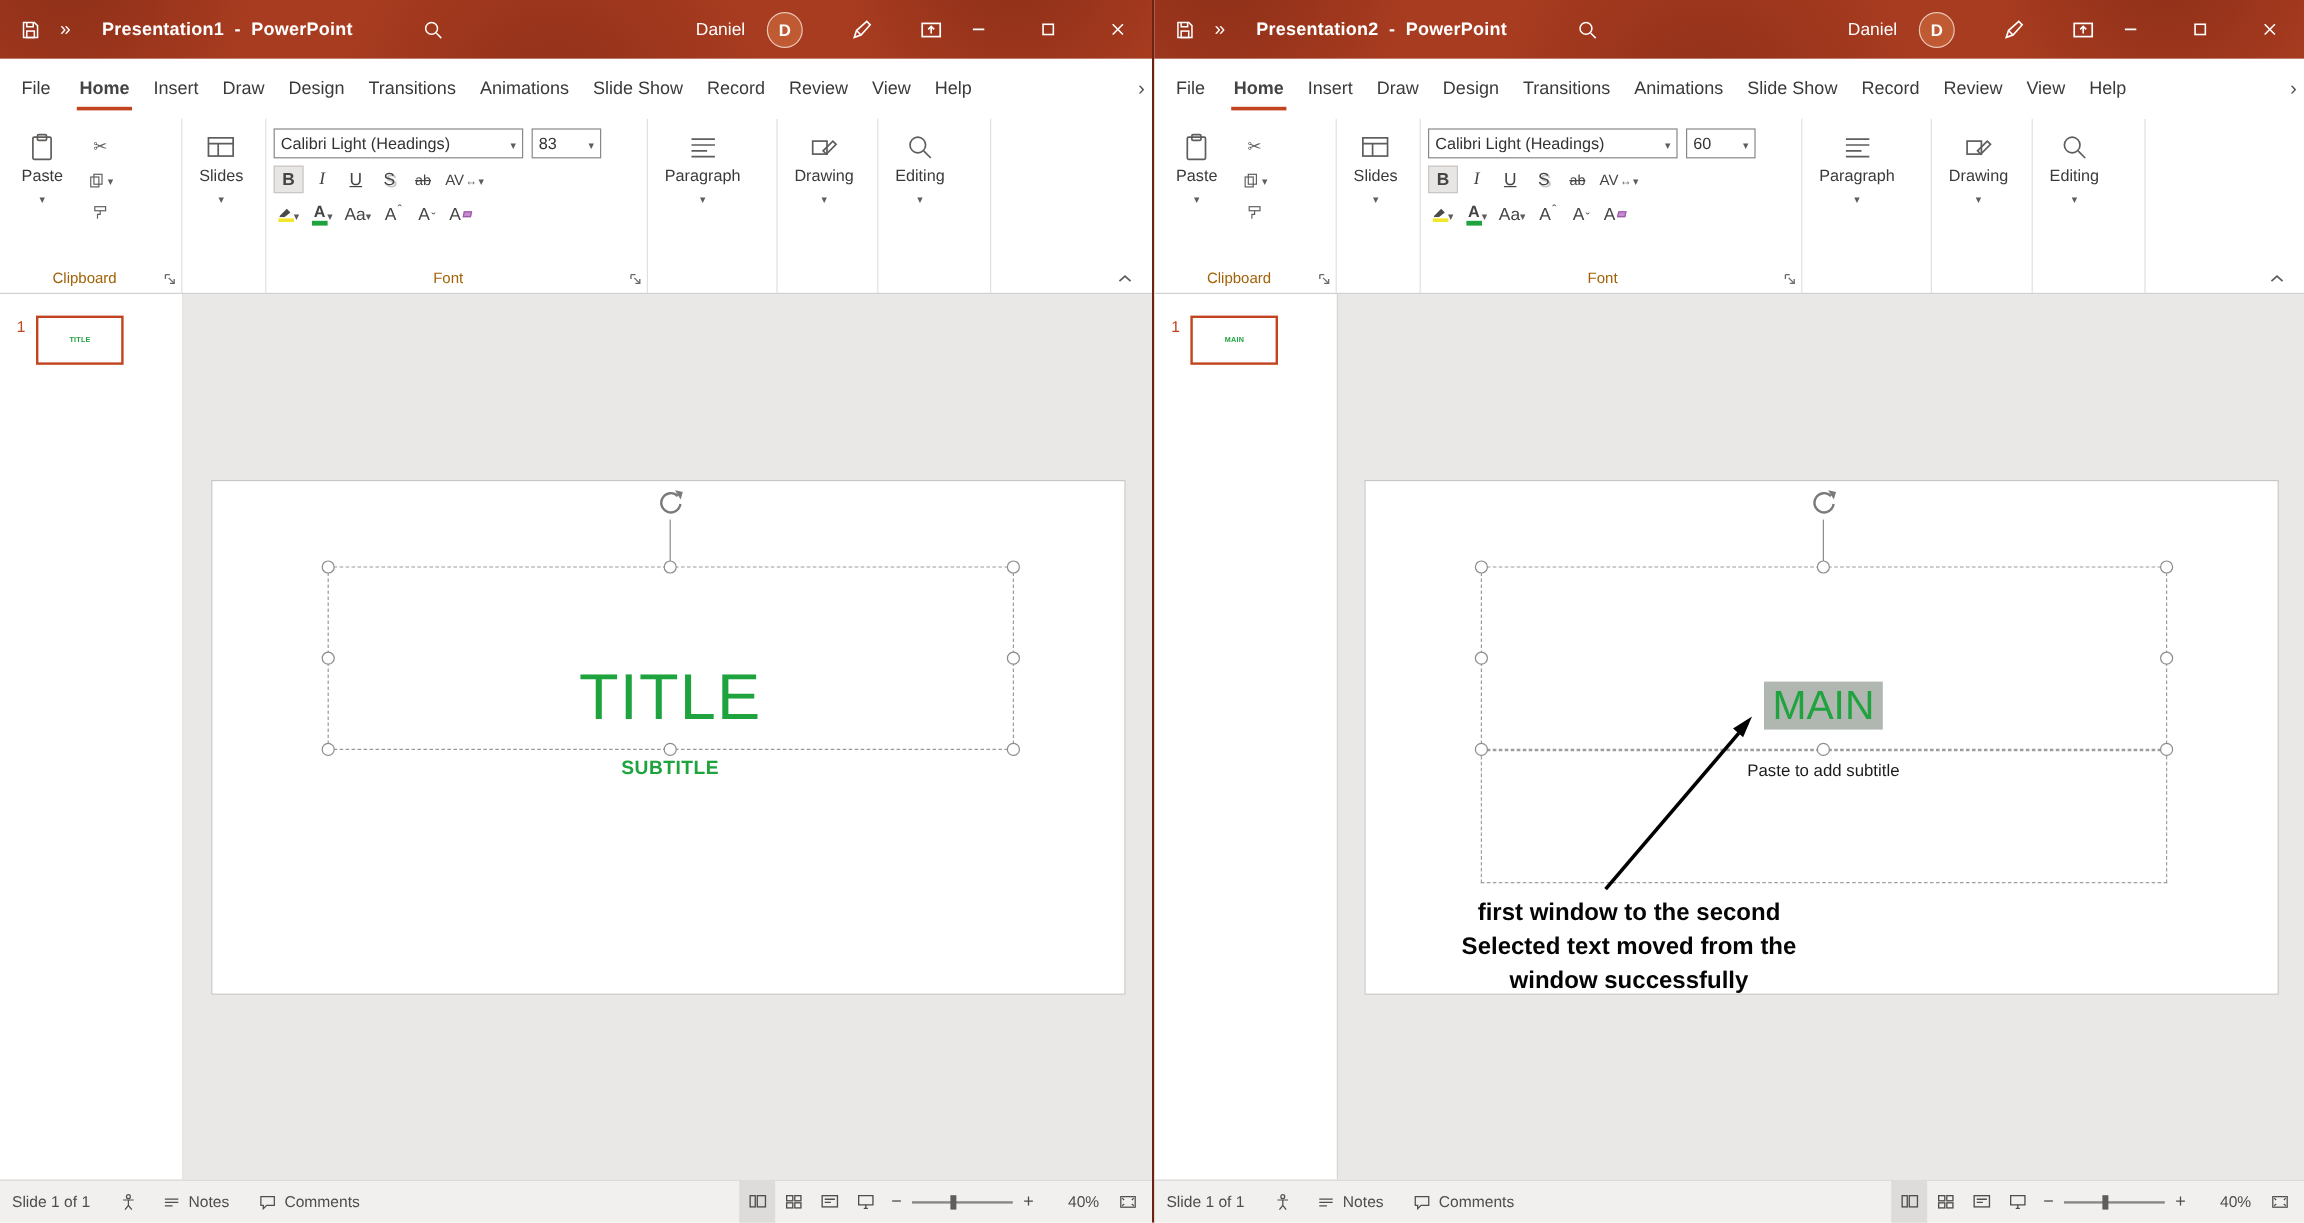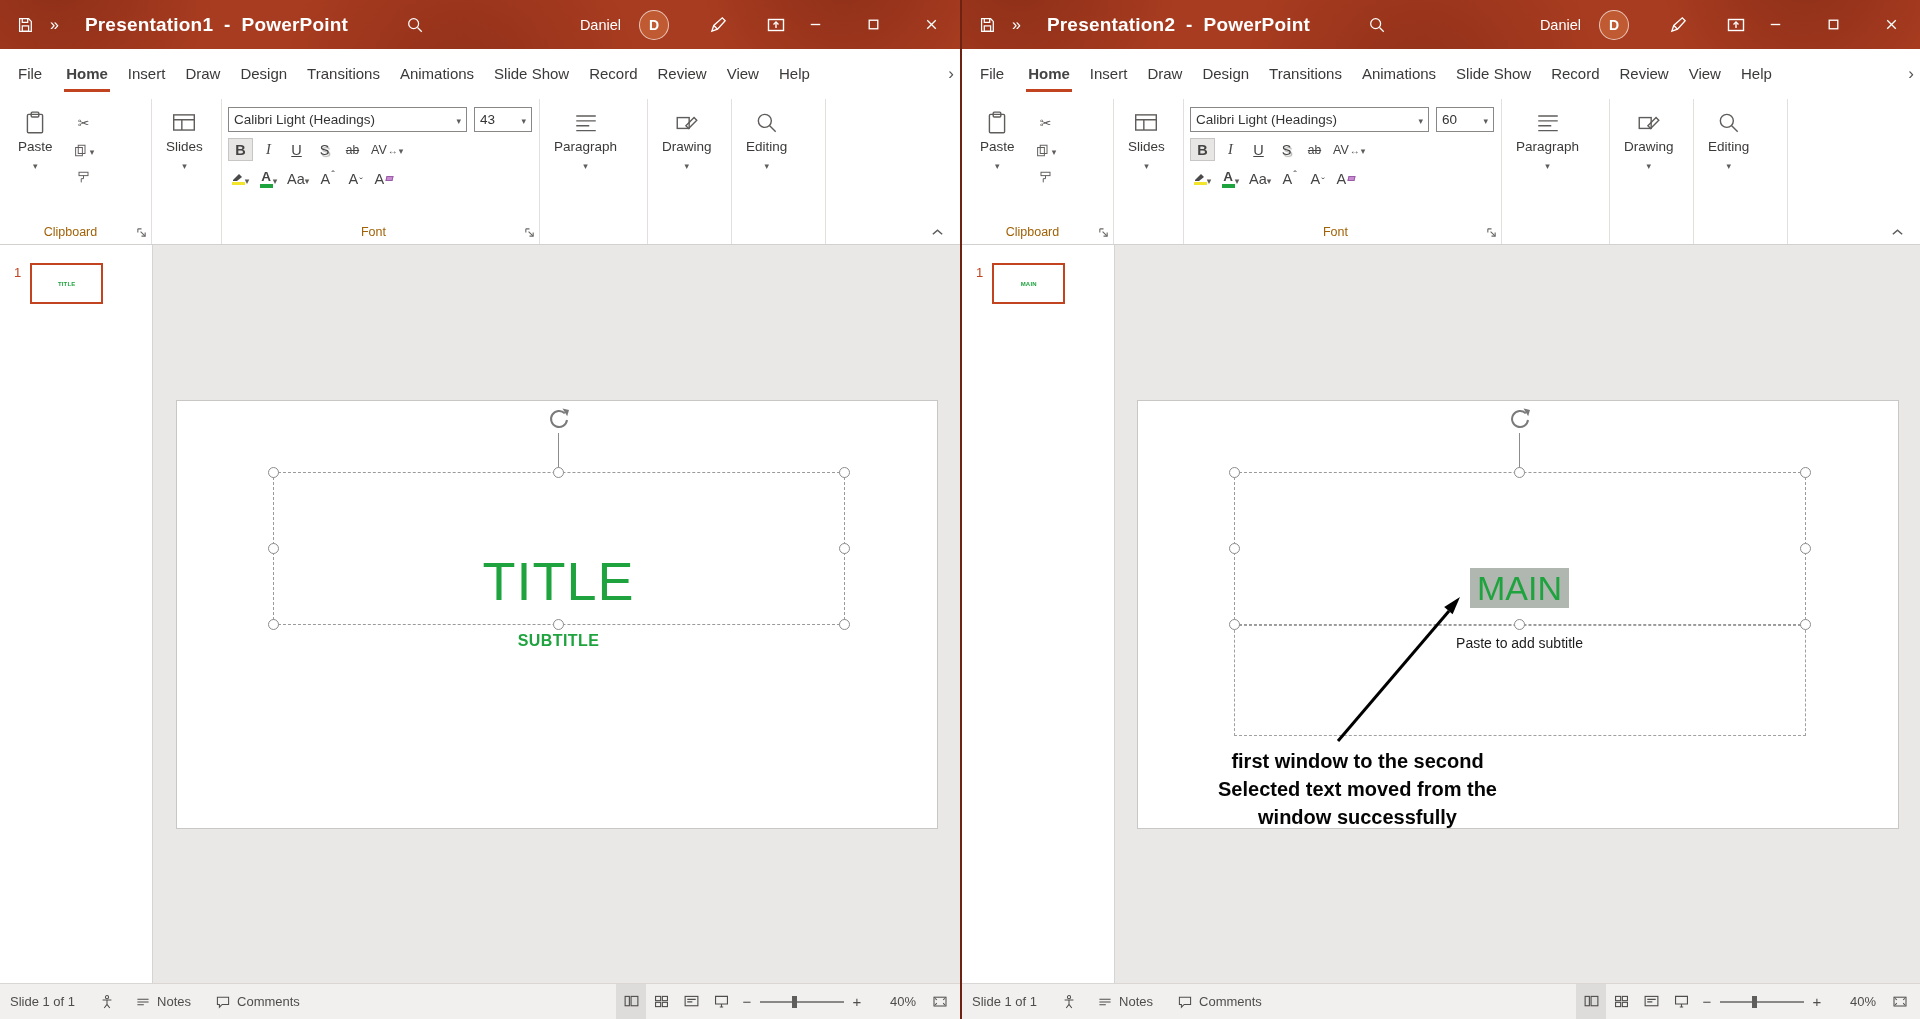--- a/index.html
+++ b/index.html
@@ -12,21 +12,21 @@
   
   .titlebar{flex:0 0 49px;height:49px;display:flex;align-items:center;color:#fff;
     background-color:#a83c20;
     background-image:radial-gradient(circle 230px at 6% -50%, rgba(80,16,6,.30), transparent 70%),
                      radial-gradient(circle 260px at 48% 170%, rgba(80,16,6,.26), transparent 70%),
                      radial-gradient(circle 210px at 88% -60%, rgba(80,16,6,.30), transparent 70%);}
   .tbicon{display:inline-flex;align-items:center;justify-content:center;}
   .titlebar svg{display:block;stroke:#fff;fill:none;stroke-width:1.4px;}
   .tbicon.save{margin-left:16px;} .tbicon.save svg{width:18px;height:18px;}
   .tbmore{margin-left:16px;font-size:16px;line-height:1;}
-  .tbtitle{margin-left:26px;font-size:19px;font-weight:700;white-space:pre;letter-spacing:.2px;}
+  .tbtitle{margin-left:26px;font-size:15px;font-weight:700;white-space:pre;letter-spacing:.2px;}
   .tbicon.search{margin-left:58px;} .tbicon.search svg{width:18px;height:18px;}
   .tbuser{margin-left:auto;font-size:14.5px;}
   .tbavatar{margin-left:18px;width:30px;height:30px;border-radius:50%;background:#c05a33;border:1px solid rgba(255,255,255,.65);
     display:flex;align-items:center;justify-content:center;font-size:14px;font-weight:700;}
   .tbicon.pen{margin-left:40px;} .tbicon.pen svg{width:19px;height:19px;}
   .tbicon.present{margin-left:38px;} .tbicon.present svg{width:20px;height:20px;}
   .winbtn{width:58px;height:49px;display:flex;align-items:center;justify-content:center;}
   .winbtn:first-of-type{margin-left:34px;}
   .winbtn svg{width:19px;height:19px;}
 
@@ -53,21 +53,21 @@
   .cuticon::before{content:"✂";font-size:14px;color:#5f5d5b;line-height:1;}
   .glabel{position:absolute;bottom:5px;left:0;right:14px;text-align:center;font-size:12.5px;color:#a16207;}
   .launcher{position:absolute;bottom:6px;right:4px;}
   .launcher svg{width:11px;height:11px;stroke:#6a6865;stroke-width:1.2px;}
   .g-clipboard{width:148px;}
   .g-slides{width:70px;}
   .g-font{width:318px;display:flex;flex-direction:column;gap:6px;}
   .g-para{width:108px;} .g-drawing{width:84px;} .g-editing{width:94px;}
   .fontrow{display:flex;align-items:center;gap:3px;}
   .combo{height:25px;border:1px solid #8a8886;background:#fff;display:flex;align-items:center;padding:0 5px;font-size:13.5px;color:#333;}
-  .combo.name{width:239px;} .combo.size{width:58px;margin-left:4px;}
+  .combo.name{width:208px;} .combo.size{width:58px;margin-left:4px;}
   .combo .combotext{white-space:nowrap;overflow:hidden;}
   .combo .chev{margin-left:auto;padding-left:3px;}
   .fbtn{min-width:25px;height:23px;display:inline-flex;align-items:center;justify-content:center;font-size:14.5px;color:#444;padding:0 3px;}
   .fbtn.bold{font-weight:800;background:#e8e6e4;border:1px solid #c8c6c4;}
   .fbtn.italic{font-style:italic;font-family:"Liberation Serif",serif;}
   .fbtn.underline{text-decoration:underline;}
   .fbtn.shadow{text-shadow:1.5px 1.5px 1px #b0aeac;}
   .fbtn.strike{text-decoration:line-through;font-size:12px;}
   .fbtn.spacing{font-size:12.5px;gap:1px;}
   .spacearrow::before{content:"↔";font-size:10px;color:#5f5d5b;}
@@ -261,21 +261,21 @@
       </div>
     </div>
 
     <div class="rgroup g-font">
       <div class="fontrow r1">
         <div class="combo name">
               <span class="combotext">Calibri Light (Headings)</span>
               <span class="chev"></span>
             </div>
         <div class="combo size">
-              <span class="combotext">43</span>
+              <span class="combotext">83</span>
               <span class="chev"></span>
             </div>
       </div>
       <div class="fontrow r2">
         <span class="fbtn bold">B</span>
         <span class="fbtn italic">I</span>
         <span class="fbtn underline">U</span>
         <span class="fbtn shadow">S</span>
         <span class="fbtn strike">ab</span>
         <span class="fbtn spacing">

